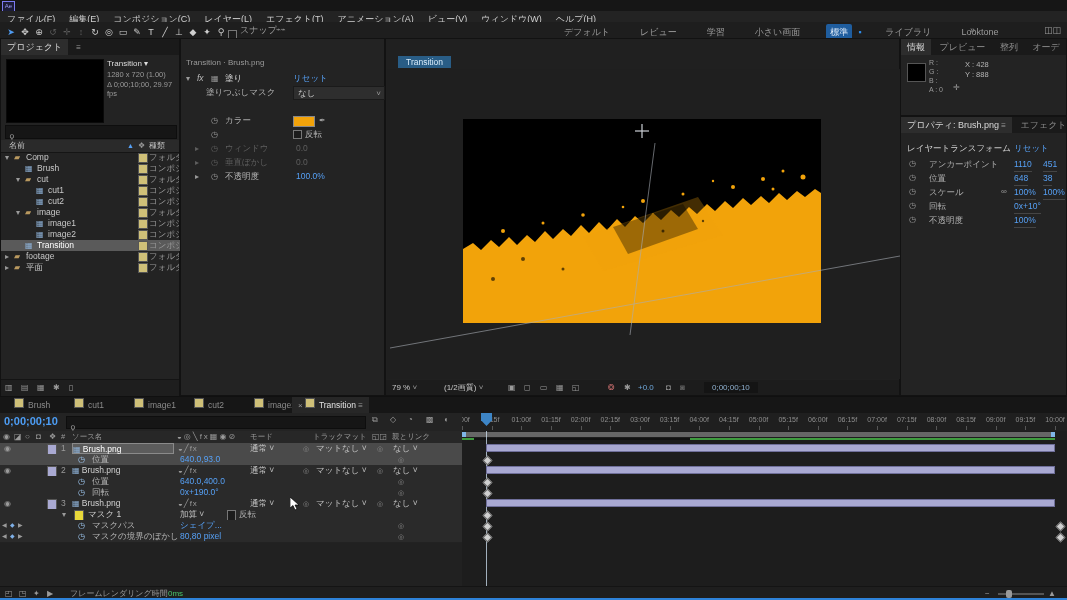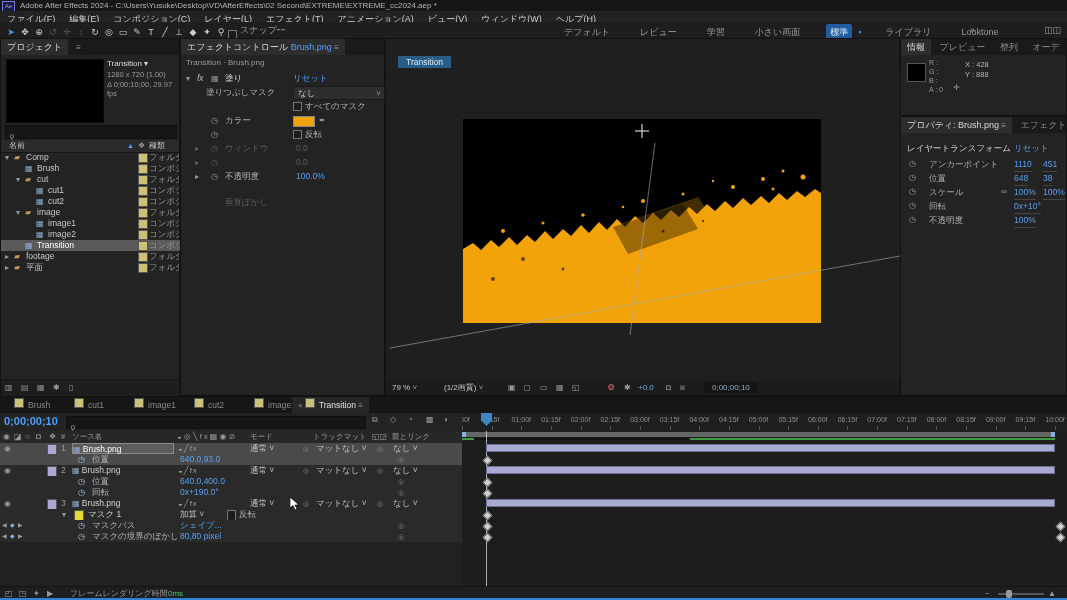--- a/index.html
+++ b/index.html
@@ -37,21 +37,20 @@
   .prow{position:absolute;left:0;width:100%;height:14px;line-height:14px;font-size:8.5px;white-space:nowrap;}
   .prow span{position:absolute;top:4px;}
   .cb{display:inline-block;width:7px;height:7px;border:1px solid #777;background:#1c1c1c;vertical-align:middle;}
   .sw-ic{color:#9a9a9a;font-size:8px;letter-spacing:2px;}
 </style>
 </head>
 <body>
 
 <div class="r" style="left:0;top:0;width:1067px;height:11px;background:#161616;line-height:11px;">
   <span class="r" style="left:2px;top:1px;width:11px;height:9px;background:#1d1d38;border:1px solid #7a7af0;color:#9a9af5;font-size:6px;text-align:center;line-height:9px;">Ae</span>
-  <span class="r" style="left:20px;top:0;font-size:8px;color:#b5b5b5;white-space:nowrap;">Adobe After Effects 2024 - C:\Users\Yusuke\Desktop\VD\AfterEffects\02 Second\EXTREME\EXTREME_cc2024.aep *</span>
 </div>
 
 <div class="r" id="menubar" style="left:0;top:11px;width:1067px;height:11px;background:#232323;line-height:11px;"><span class="menu-item">ファイル(F)</span><span class="menu-item">編集(E)</span><span class="menu-item">コンポジション(C)</span><span class="menu-item">レイヤー(L)</span><span class="menu-item">エフェクト(T)</span><span class="menu-item">アニメーション(A)</span><span class="menu-item">ビュー(V)</span><span class="menu-item">ウィンドウ(W)</span><span class="menu-item">ヘルプ(H)</span></div>
 
 <div class="r" style="left:0;top:22px;width:1067px;height:16px;background:#1e1e1e;border-bottom:1px solid #121212;line-height:16px;">
   <span id="tools" class="r" style="left:4px;top:0;"><span class="tool" style="color: rgb(79, 155, 240);">➤</span><span class="tool">✥</span><span class="tool">⊕</span><span class="tool dis">↺</span><span class="tool dis">✛</span><span class="tool dis">↕</span><span class="tool">↻</span><span class="tool">◎</span><span class="tool">▭</span><span class="tool">✎</span><span class="tool">T</span><span class="tool">╱</span><span class="tool">⊥</span><span class="tool">◆</span><span class="tool">✦</span><span class="tool">⚲</span></span>
   <span class="r" style="left:228px;top:4px;"><span class="cb"></span></span>
   <span class="r" style="left:240px;top:0;font-size:9px;color:#9a9a9a;">スナップ</span>
   <span class="r ic" style="left:276px;top:0;">⌁⌁</span>
   <span id="workspaces" class="r" style="left:560px;top:0;"><span class="ws" style="margin-right:22px;">デフォルト</span><span class="ws" style="margin-right:22px;">レビュー</span><span class="ws" style="margin-right:22px;">学習</span><span class="ws" style="margin-right:22px;">小さい画面</span><span class="ws on" style="margin-right:2px;">標準</span><span class="ws" style="color:#2d8ceb;margin-right:16px;">▪</span><span class="ws" style="margin-right:22px;">ライブラリ</span><span class="ws" style="margin-right:22px;">Looktone</span></span>
@@ -150,48 +149,35 @@
   <div class="r" style="left:0;top:340px;width:178px;height:16px;background:#1e1e1e;border-top:1px solid #141414;line-height:16px;">
     <span class="r ic" style="left:4px;">▥</span>
     <span class="r ic" style="left:20px;">▤</span>
     <span class="r ic" style="left:36px;">▦</span>
     <span class="r ic" style="left:52px;">✱</span>
     <span class="r ic" style="left:68px;">▯</span>
   </div>
 </div>
 
 <div class="r panel" style="left:180px;top:38px;width:205px;height:358px;">
-  <div class="phead">
-    <span class="tab-active">
-      <span>エフェクトコントロール</span>
-      <span class="blue">Brush.png</span>
-      <span class="ic"> ≡</span>
-    </span>
-  </div>
   <div class="r" style="left:5px;top:19px;font-size:8px;color:#9a9a9a;">Transition · Brush.png</div>
   <div class="ecrow" style="top:33px;">
     <span class="ic" style="left:5px;">▾</span>
     <span style="left:16px;font-style:italic;color:#bbb;">fx</span>
     <span class="ic" style="left:30px;">▦</span>
     <span style="left:44px;color:#ddd;">塗り</span>
     <span class="blue" style="left:112px;">リセット</span>
   </div>
   <div class="ecrow" style="top:47px;">
     <span style="left:25px;color:#b5b5b5;text-align:center;">塗りつぶしマスク</span>
     <span style="left:112px;width:86px;height:12px;background:#2e2e2e;border:1px solid #1a1a1a;padding-left:4px;">
       <span>なし</span>
       <span class="ic r" style="right:3px;">˅</span>
     </span>
   </div>
-  <div class="ecrow" style="top:61px;">
-    <span style="left:112px;top:2px;">
-        <span class="cb"></span>
-      </span>
-    <span style="left:124px;color:#b5b5b5;">すべてのマスク</span>
-  </div>
   <div class="ecrow" style="top:75px;">
     <span class="ic" style="left:30px;">◷</span>
     <span style="left:44px;color:#b5b5b5;">カラー</span>
     <span style="left:112px;top:2px;width:20px;height:9px;background:#f2a30a;border:1px solid #888;"></span>
     <span class="ic" style="left:138px;">✒</span>
   </div>
   <div class="ecrow" style="top:89px;">
     <span class="ic" style="left:30px;">◷</span>
     <span style="left:112px;top:2px;">
         <span class="cb"></span>
@@ -200,21 +186,21 @@
   </div>
   <div class="ecrow" style="top:103px;color:#5f5f5f;">
     <span class="ic" style="left:14px;color:#5f5f5f;">▸</span>
     <span class="ic" style="left:30px;color:#5f5f5f;">◷</span>
     <span style="left:44px;">ウィンドウ</span>
     <span style="left:115px;">0.0</span>
   </div>
   <div class="ecrow" style="top:117px;color:#5f5f5f;">
     <span class="ic" style="left:14px;color:#5f5f5f;">▸</span>
     <span class="ic" style="left:30px;color:#5f5f5f;">◷</span>
-    <span style="left:44px;margin-top:40px;">垂直ぼかし</span>
+    <span style="left:44px;">垂直ぼかし</span>
     <span style="left:115px;">0.0</span>
   </div>
   <div class="ecrow" style="top:131px;">
     <span class="ic" style="left:14px;">▸</span>
     <span class="ic" style="left:30px;">◷</span>
     <span style="left:44px;color:#b5b5b5;">不透明度</span>
     <span class="blue" style="left:115px;">100.0%</span>
   </div>
 </div>
 

